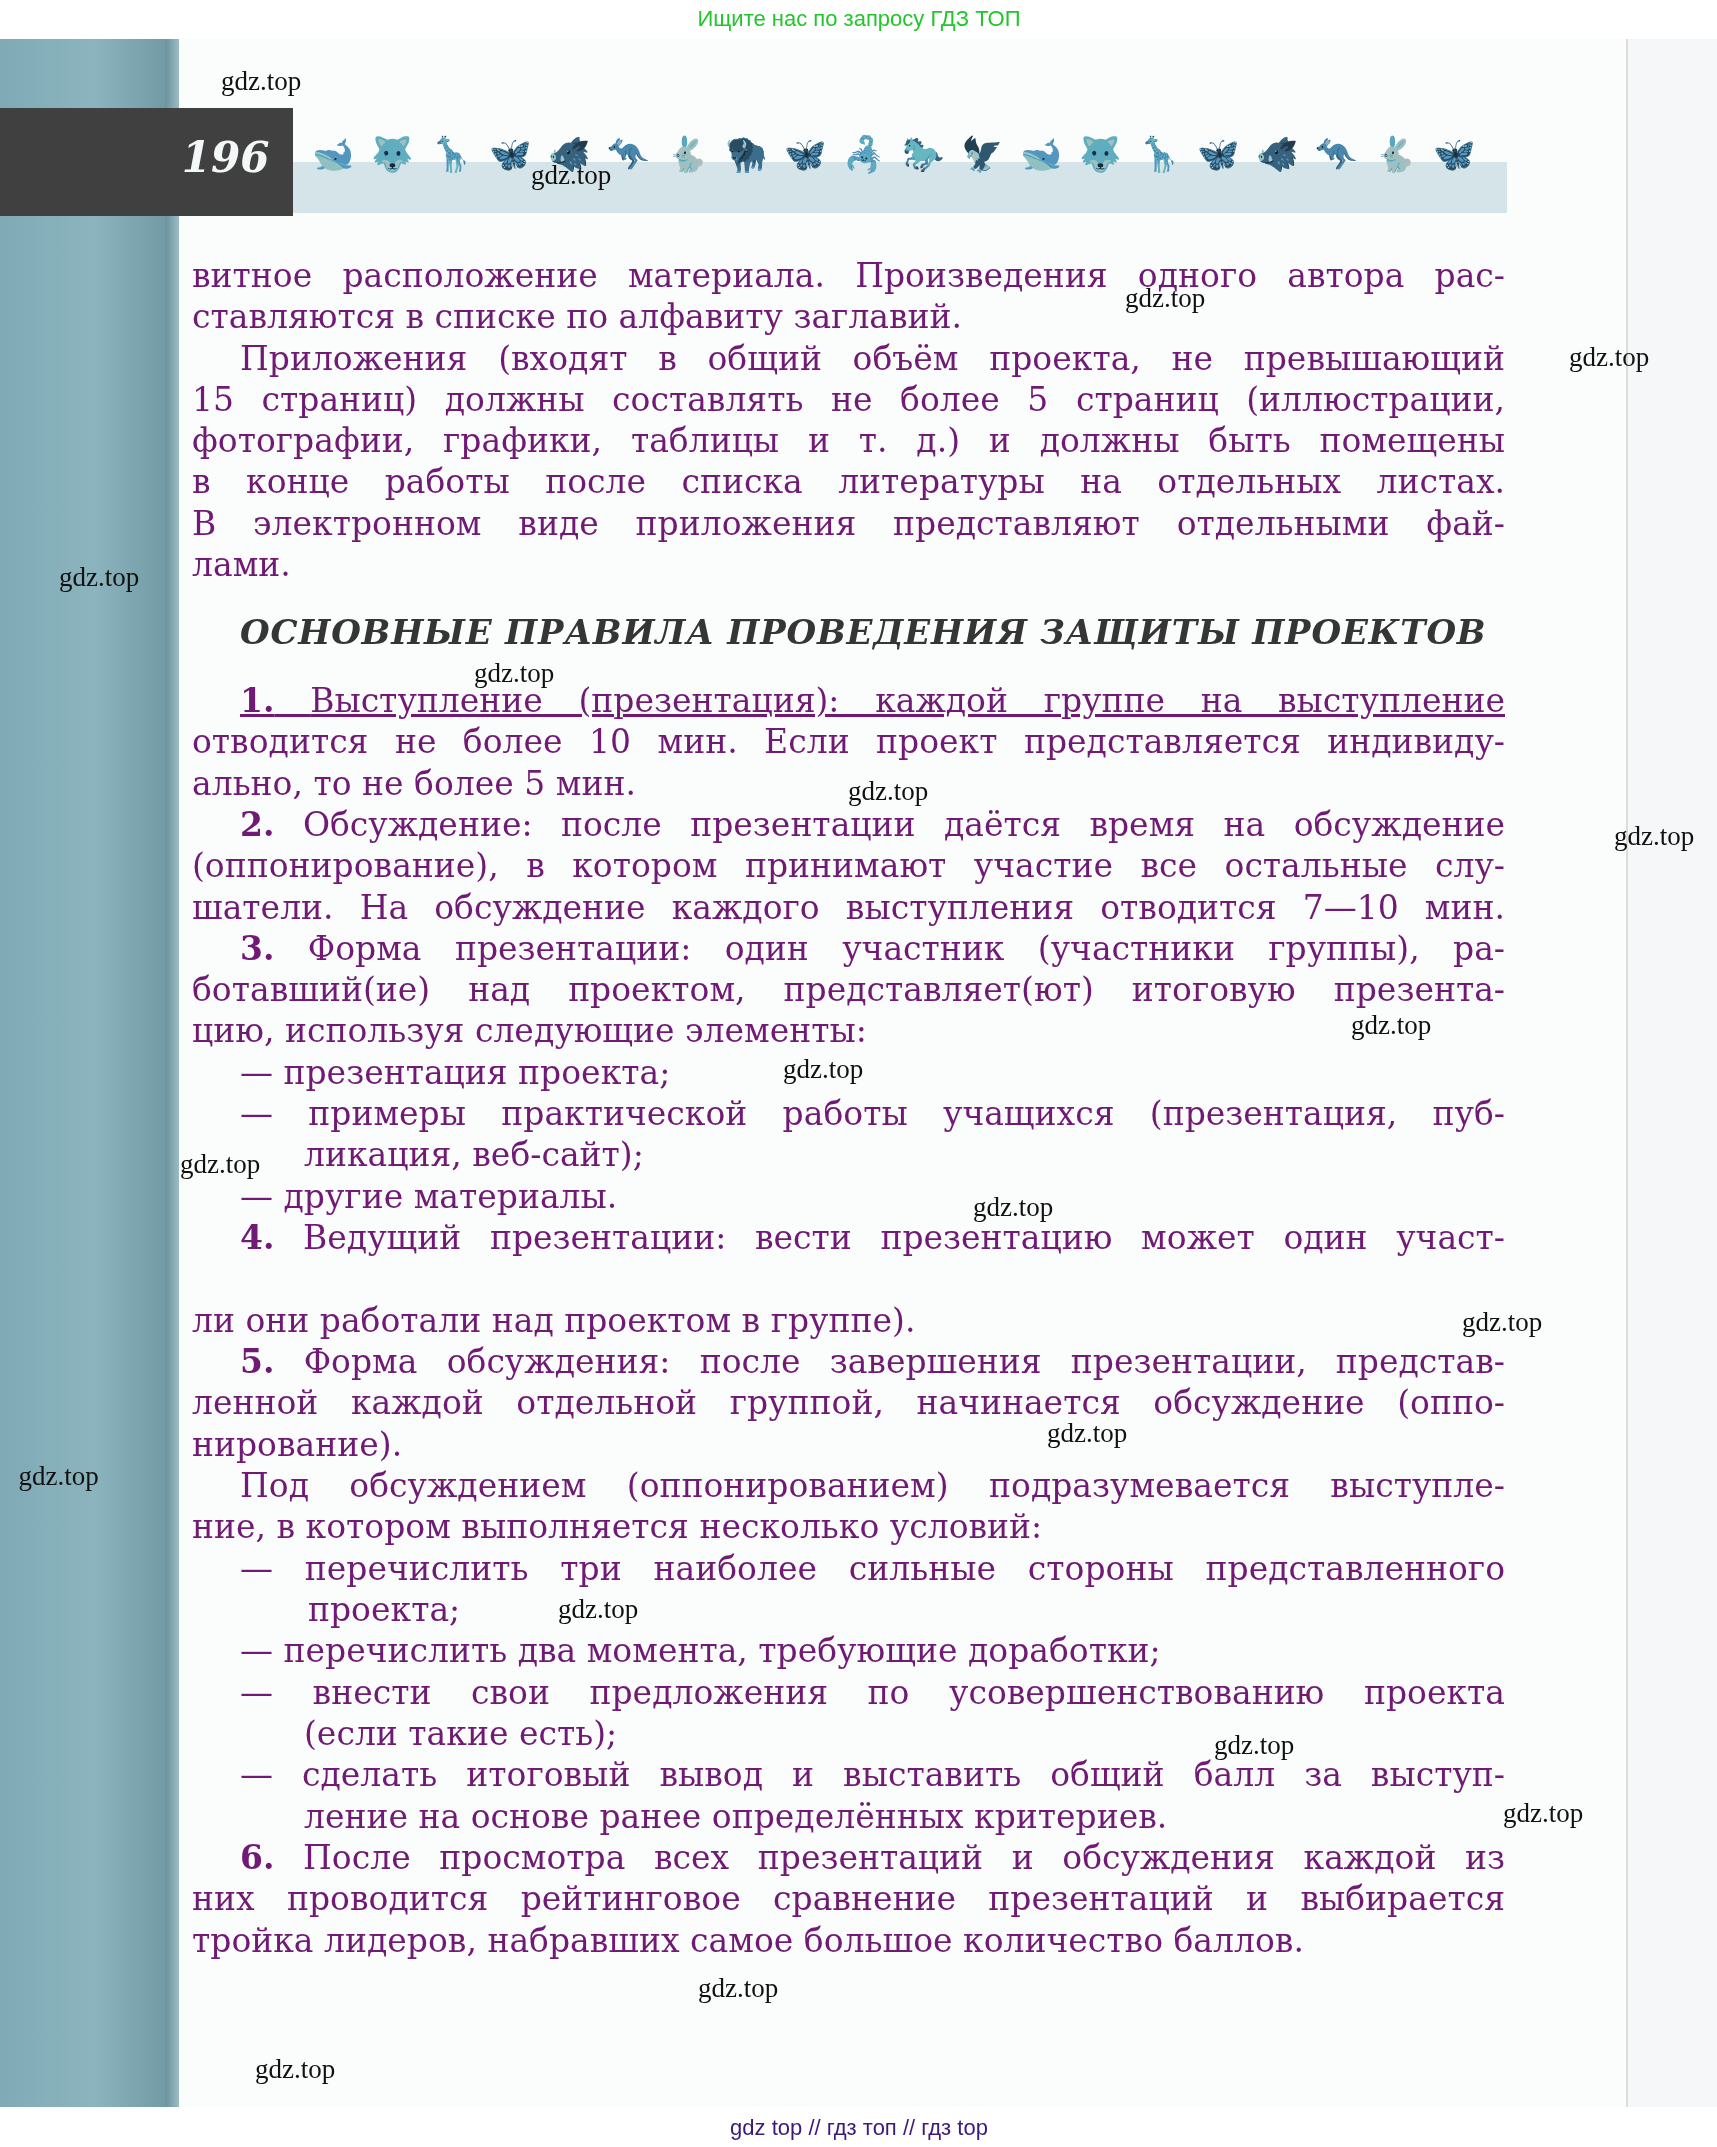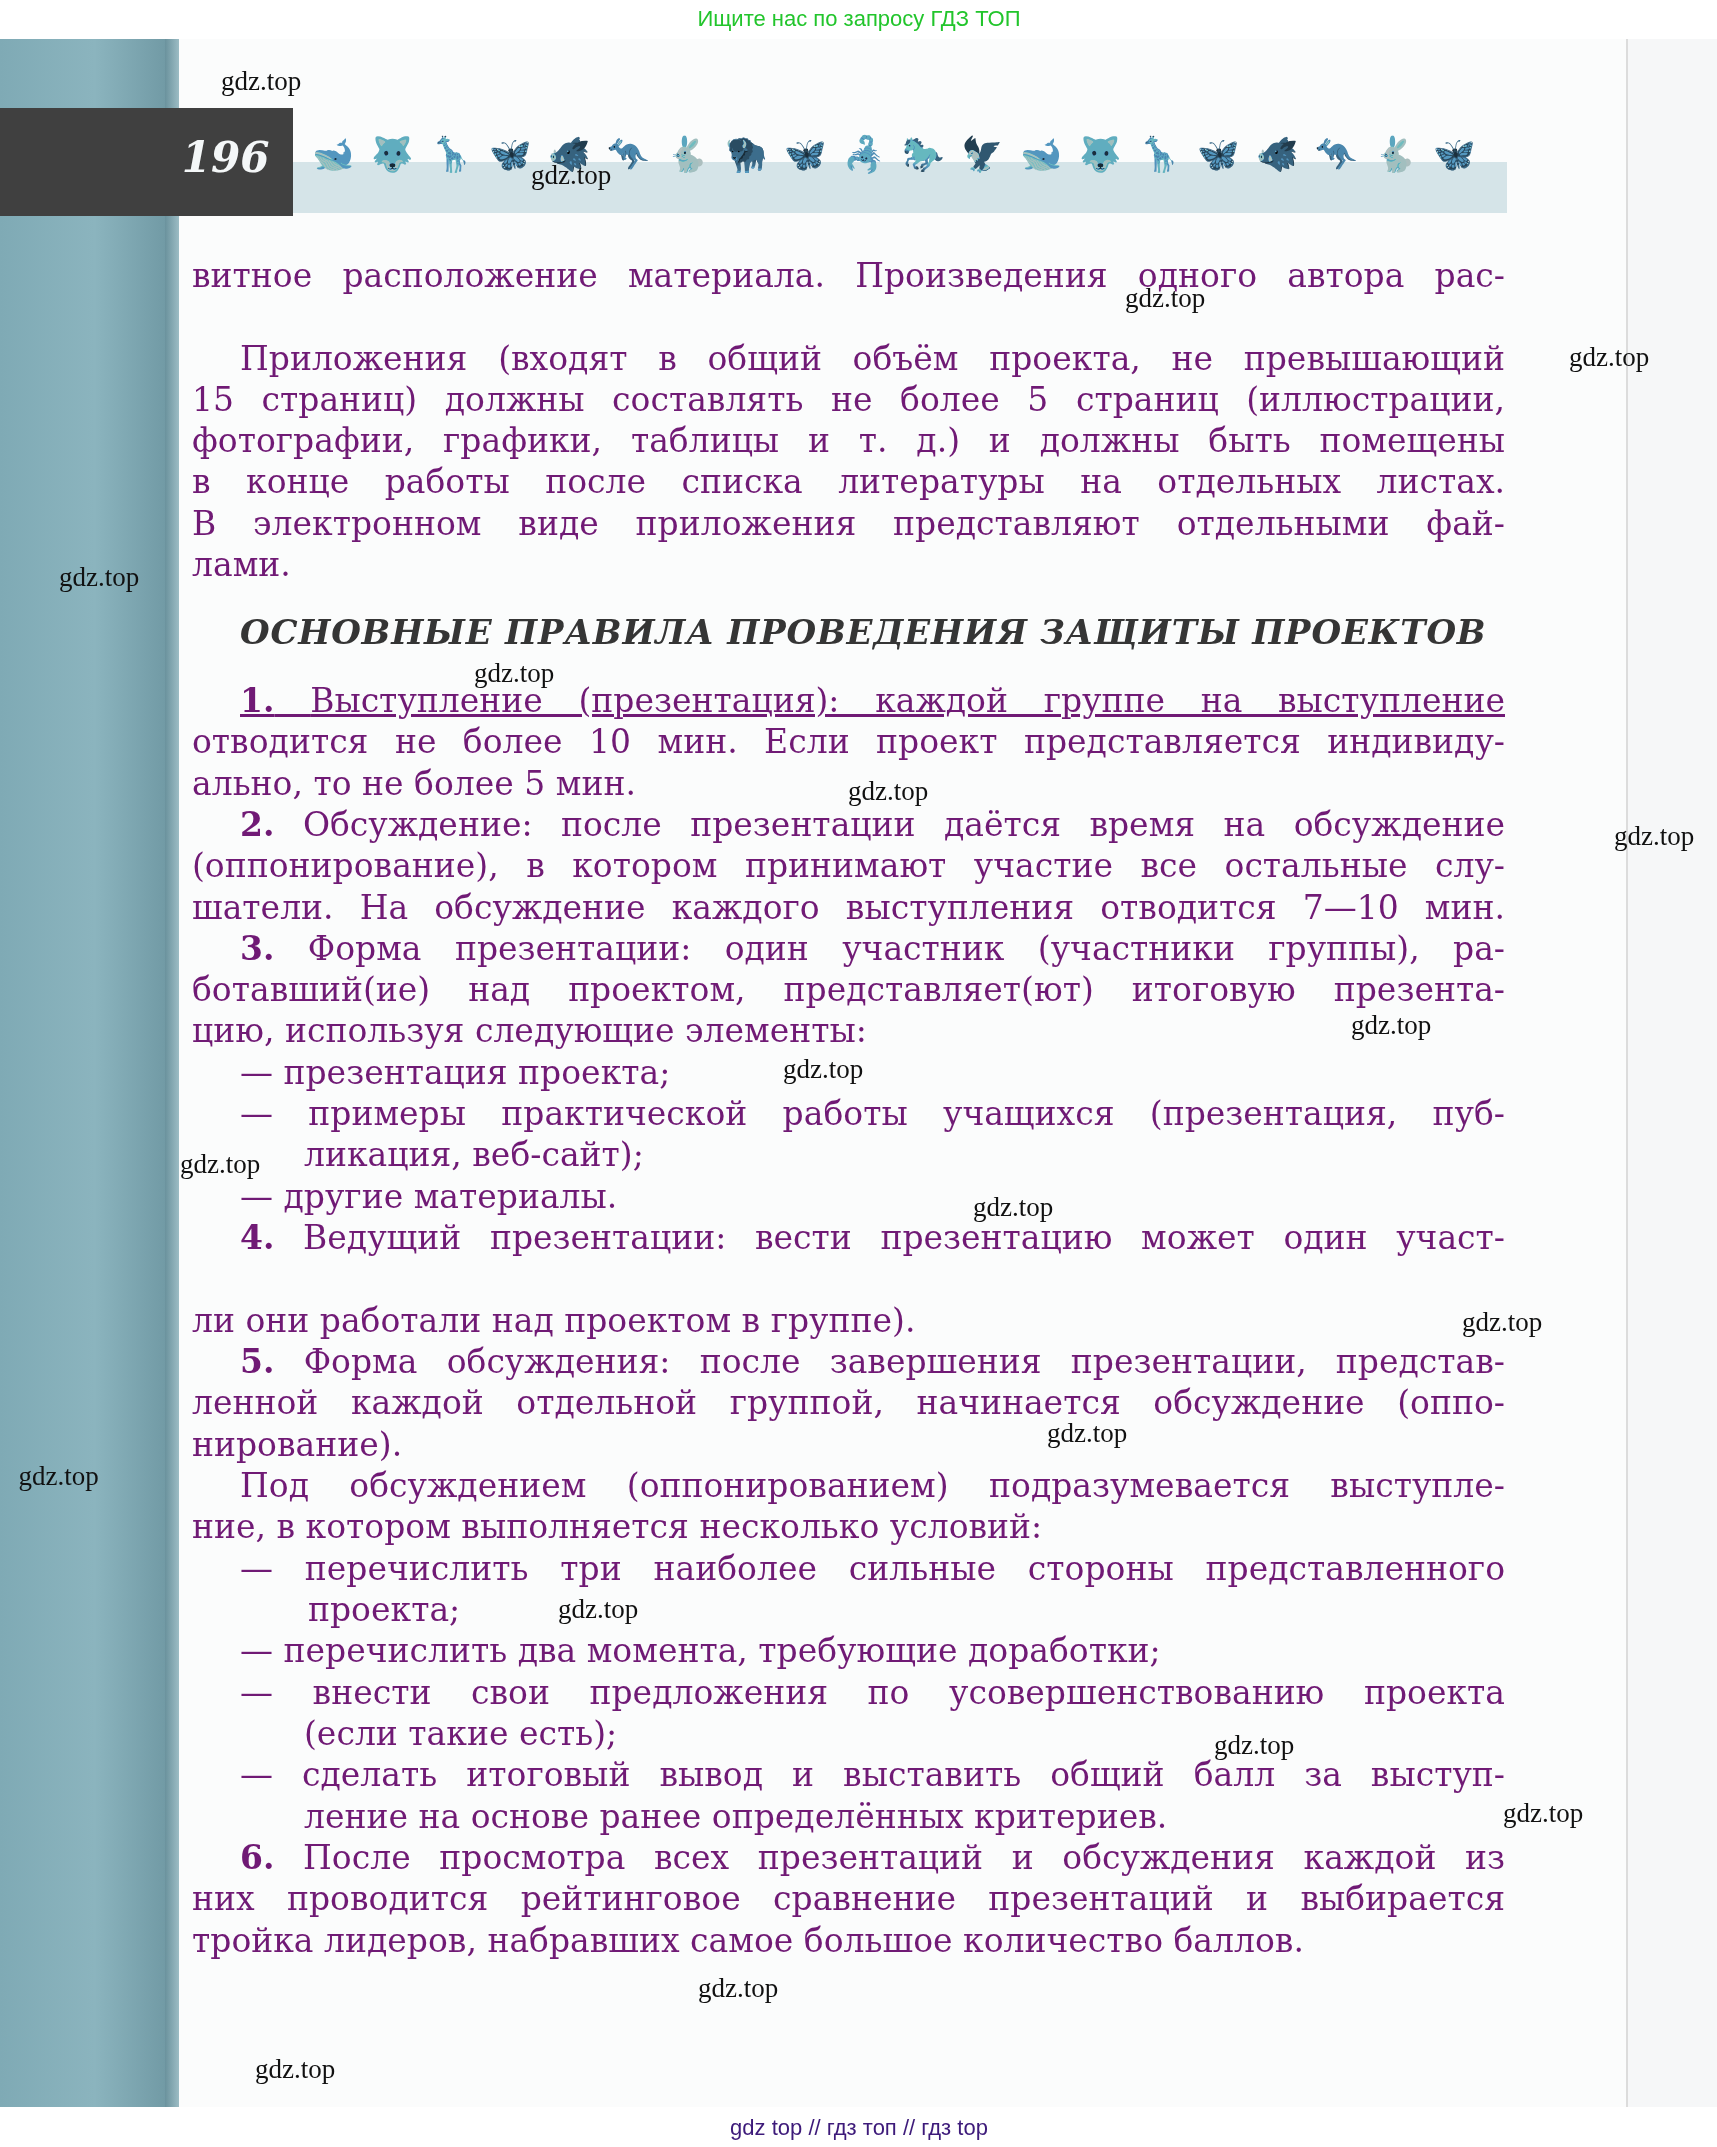--- a/index.html
+++ b/index.html
@@ -106,20 +106,21 @@
       <span style="filter: grayscale(1) sepia(1) hue-rotate(160deg) saturate(2.2) brightness(0.75);">🐗</span>
       <span style="filter: grayscale(1) sepia(1) hue-rotate(160deg) saturate(2.2) brightness(0.75);">🦘</span>
       <span style="filter: grayscale(1) sepia(1) hue-rotate(160deg) saturate(2.2) brightness(0.75);">🐇</span>
       <span style="filter: grayscale(1) sepia(1) hue-rotate(160deg) saturate(2.2) brightness(0.75);">🦋</span>
     </div>
   <div class="page-number-block">
     <span class="page-number">196</span>
   </div>
 
   <div class="line" style="left:192px; top:216px; width:1313px;">витное расположение материала. Произведения одного автора рас-</div>
+  <div class="line last" style="left:192px; top:257px; width:1313px;">ставляются в списке по алфавиту заглавий.</div>
 
   <div class="line" style="left:240px; top:299px; width:1265px;">Приложения (входят в общий объём проекта, не превышающий</div>
   <div class="line" style="left:192px; top:340px; width:1313px;">15 страниц) должны составлять не более 5 страниц (иллюстрации,</div>
   <div class="line" style="left:192px; top:381px; width:1313px;">фотографии, графики, таблицы и т. д.) и должны быть помещены</div>
   <div class="line" style="left:192px; top:422px; width:1313px;">в конце работы после списка литературы на отдельных листах.</div>
   <div class="line" style="left:192px; top:464px; width:1313px;">В электронном виде приложения представляют отдельными фай-</div>
   <div class="line last" style="left:192px; top:505px; width:1313px;">лами.</div>
 
   <div class="heading" style="left:240px; top:573px;font-style:italic;">ОСНОВНЫЕ ПРАВИЛА ПРОВЕДЕНИЯ ЗАЩИТЫ ПРОЕКТОВ</div>
 

